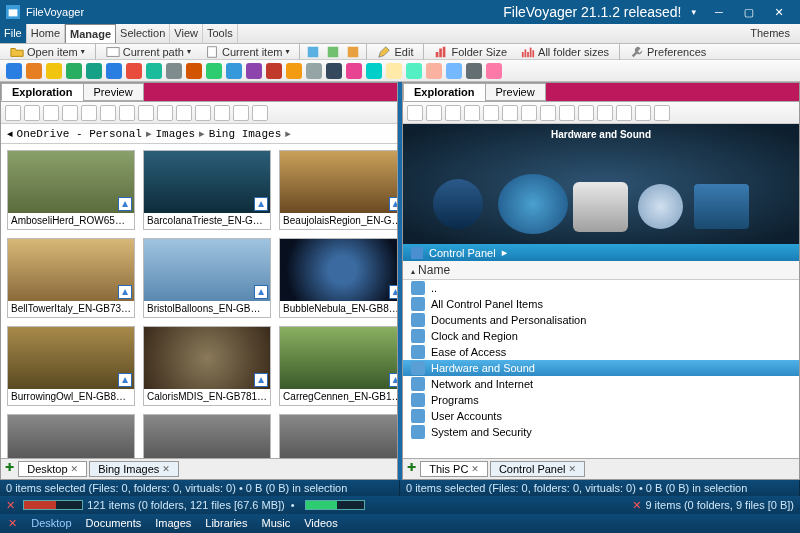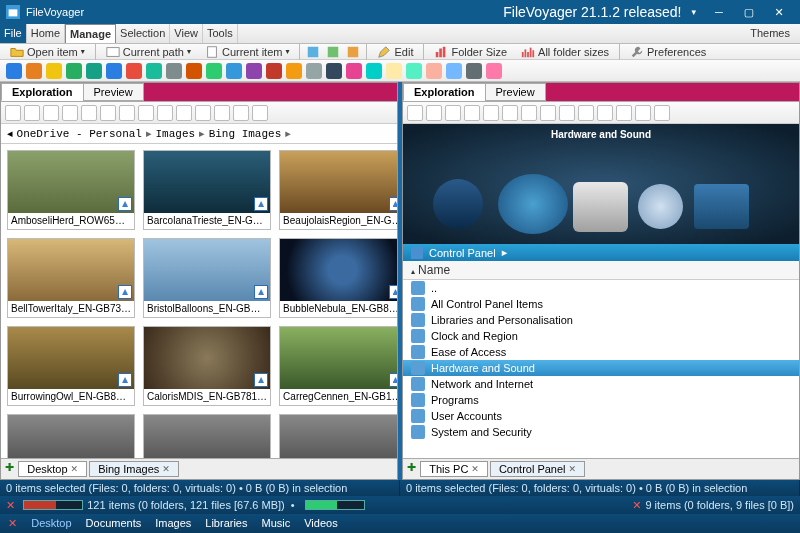--- a/index.html
+++ b/index.html
@@ -337,21 +337,21 @@
           <div class="row">
             <div class="ric"></div>
             <span>..</span>
           </div>
           <div class="row">
             <div class="ric"></div>
             <span>All Control Panel Items</span>
           </div>
           <div class="row">
             <div class="ric"></div>
-            <span>Libraries and Personalisation</span>
+            <span>Documents and Personalisation</span>
           </div>
           <div class="row">
             <div class="ric"></div>
             <span>Clock and Region</span>
           </div>
           <div class="row">
             <div class="ric"></div>
             <span>Ease of Access</span>
           </div>
           <div class="row sel">

